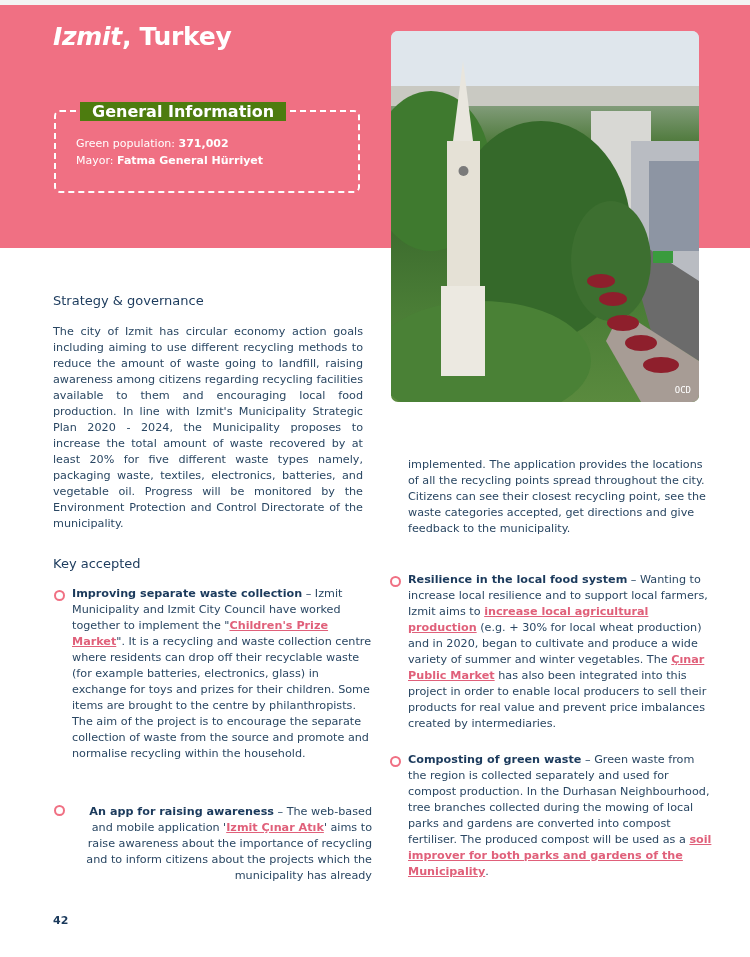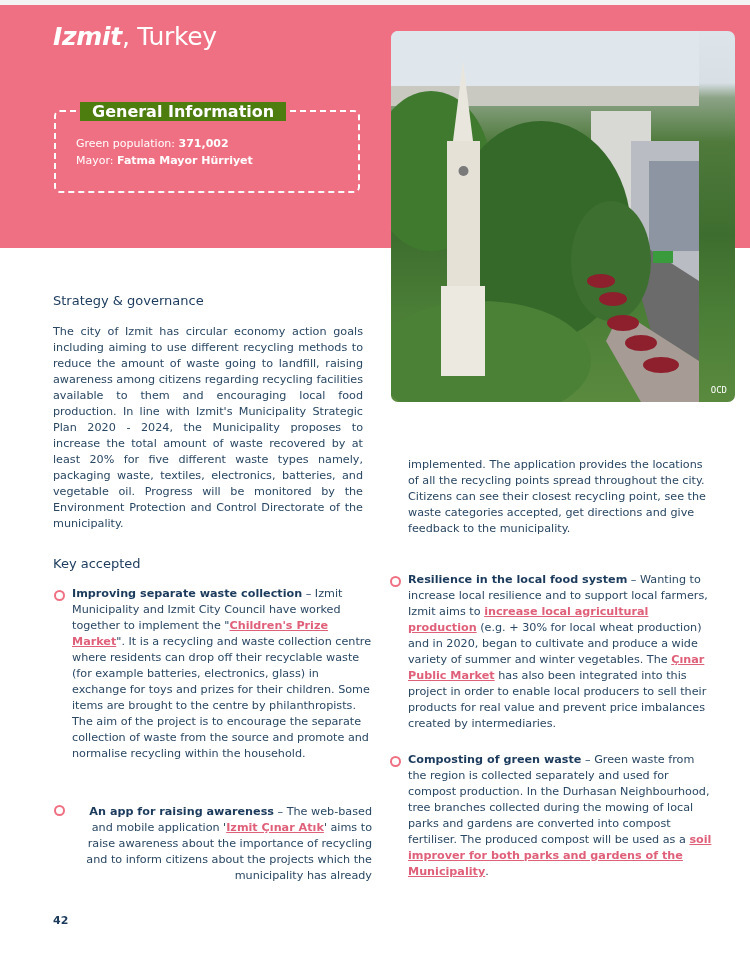--- a/index.html
+++ b/index.html
@@ -13,35 +13,35 @@
     .pink-band {
       position: absolute; left: 0; top: 5px; width: 750px; height: 243px;
       background: #f07083;
     }
     .title {
       position: absolute; left: 53px; top: 22px;
       font-size: 25px; color: #ffffff; letter-spacing: -0.3px;
       font-family: "DejaVu Sans", sans-serif;
     }
     .title b { font-weight: 700; font-style: italic; }
-    .title span.light { font-weight: 400; }
+    .title span.light { font-weight: 700; }
     .info-box {
       position: absolute; left: 54px; top: 110px; width: 306px; height: 83px;
       border: 2px dashed #ffffff; border-radius: 6px; box-sizing: border-box;
     }
     .info-label {
       position: absolute; left: 24px; top: -10px; padding: 0 12px;
       background: #4d7c0f; color: #fff; font-weight: 700; font-size: 16px;
     }
     .info-lines {
       position: absolute; left: 20px; top: 23px; color: #fff; font-size: 11px; line-height: 17px;
     }
     .info-lines b { font-weight: 700; }
     .photo {
-      position: absolute; left: 391px; top: 31px; width: 344px; height: 371px;
+      position: absolute; left: 391px; top: 31px; width: 308px; height: 371px;
       border-radius: 7px; overflow: hidden;
       background: linear-gradient(180deg, #dde4ea 0%, #d8dfe5 14%, #8ca387 18%, #4f7a3c 30%, #3e6e2f 55%, #4a7d36 75%, #5a8a3e 100%);
     }
     .photo svg { position: absolute; left: 0; top: 0; width: 308px; height: 371px; }
     .photo-credit {
       position: absolute; right: 8px; bottom: 7px; color: #fff; font-size: 9px;
       font-family: "DejaVu Sans Mono", monospace;
     }
     .h2 {
       position: absolute; font-weight: 400; font-size: 13px; color: #1b3a5c;
@@ -69,21 +69,21 @@
   <b>Izmit</b><span class="light">, Turkey</span>
 </div>
 
 <div class="info-box">
   <div class="info-label">General Information</div>
   <div class="info-lines">
     <div>
       <span>Green population: </span><b>371,002</b>
     </div>
     <div>
-      <span>Mayor: </span><b>Fatma Mayor Hürriyet</b>
+      <span>Mayor: </span><b>Fatma General Hürriyet</b>
     </div>
   </div>
 </div>
 
 <div class="photo" title="Izmit clock tower surrounded by trees and city street">
   <svg viewBox="0 0 308 371">
 
     <rect x="0" y="0" width="308" height="60" fill="#dfe6ec"></rect>
 
     <rect x="0" y="55" width="308" height="20" fill="#c9c9c2"></rect>

